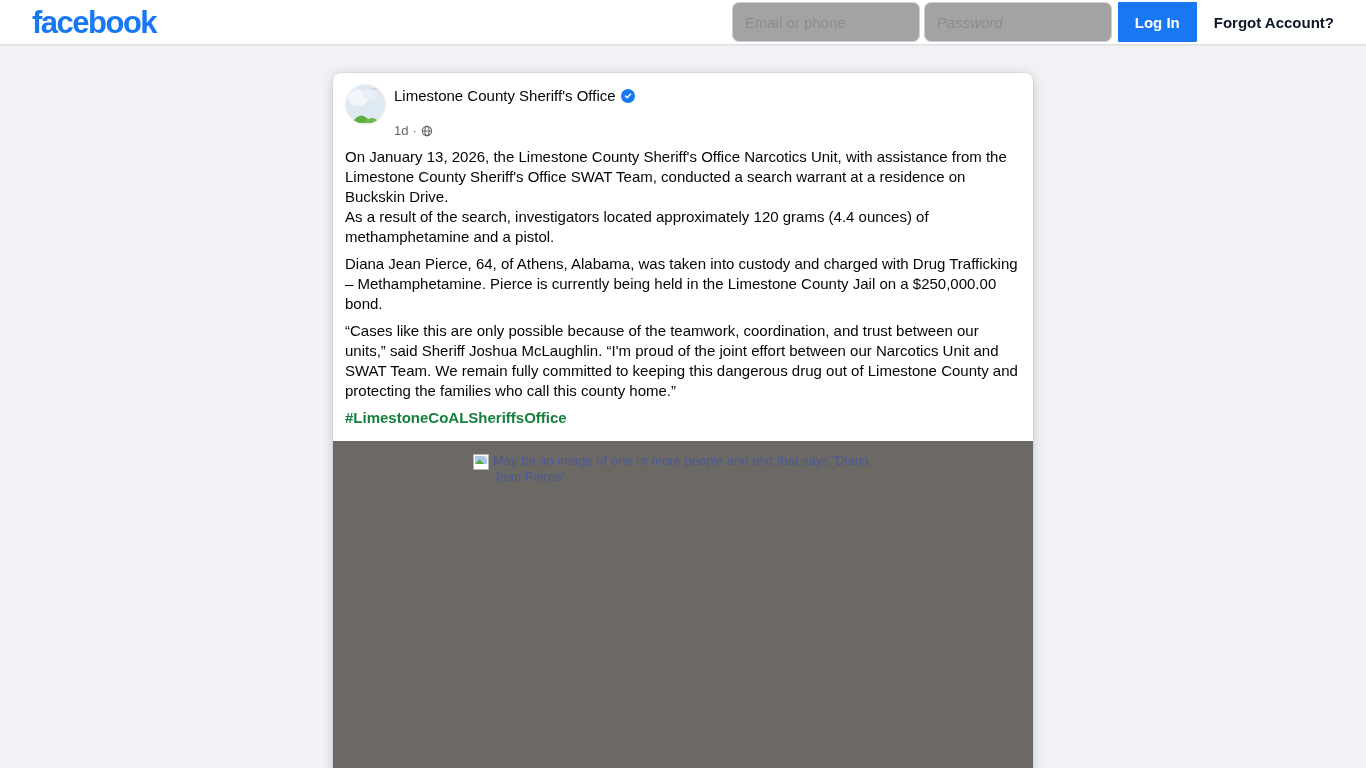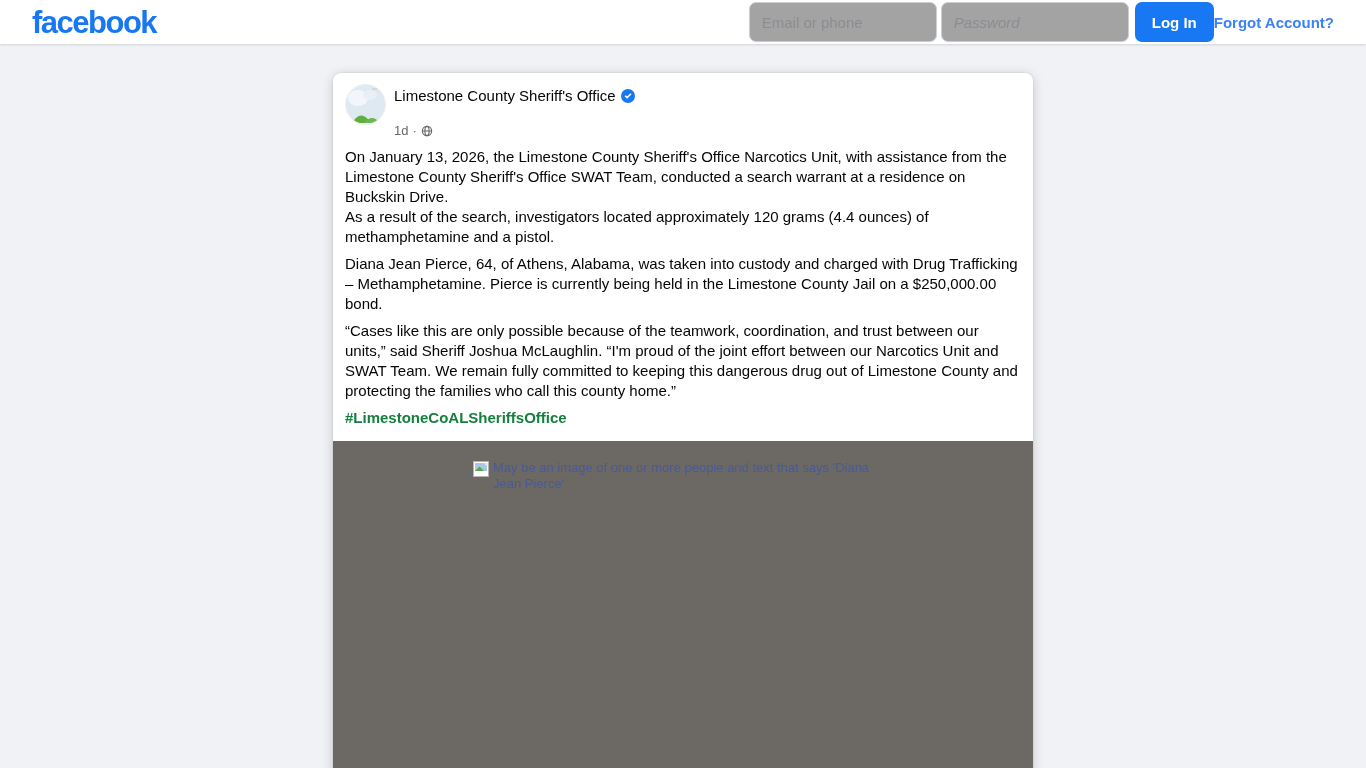--- a/index.html
+++ b/index.html
@@ -31,25 +31,25 @@
     padding: 0 12px; font-size: 15px; color: #1c1e21;
     font-family: "Liberation Sans", sans-serif;
     outline: none; background: #a3a3a3;
   }
   .login-input + .login-input { margin-left: 4px; font-style: italic; }
   .login-input::placeholder { color: #8a8d91; }
   .login-btn {
     height: 40px; padding: 0 17px; margin-left: 6px;
     background: #1877f2; color: #fff;
     font-size: 15px; font-weight: bold;
-    border: none; border-radius: 7px; cursor: pointer;
+    border: none; border-radius: 1px; cursor: pointer;
     font-family: "Liberation Sans", sans-serif;
   }
   .forgot-link {
-    margin-left: 0; color: #3b82f6;
+    margin-left: 17px; color: #0f172a;
     font-size: 15px; font-weight: 600; text-decoration: none;
     cursor: pointer;
   }
 
   
   .dialog {
     width: 700px; margin: 29px auto 0;
     background: #fff; border-radius: 8px;
     box-shadow: 0 2px 12px rgba(0,0,0,.18), 0 0 0 1px rgba(0,0,0,.04);
     overflow: hidden;
@@ -97,21 +97,21 @@
   .post-body p { margin: 0; }
   .post-body p.spaced { margin-top: 7px; }
   .hashtag { color: #15803d; text-decoration: none; cursor: pointer; font-weight: bold; }
 
   
   .image-area {
     position: relative; height: 560px;
     background: #6c6864; cursor: pointer;
   }
   .broken-img {
-    position: absolute; left: 140px; top: 19px; width: 398px;
+    position: absolute; left: 140px; top: 12px; width: 398px;
     font-size: 13px; line-height: 16px; color: #4a5a96;
   }
   .broken-icon { float: left; width: 16px; height: 16px; margin: 1px 4px 0 0; }
 </style>
 </head>
 <body>
 
 <header class="topbar">
   <a class="logo">facebook</a>
   <div class="login-form">

